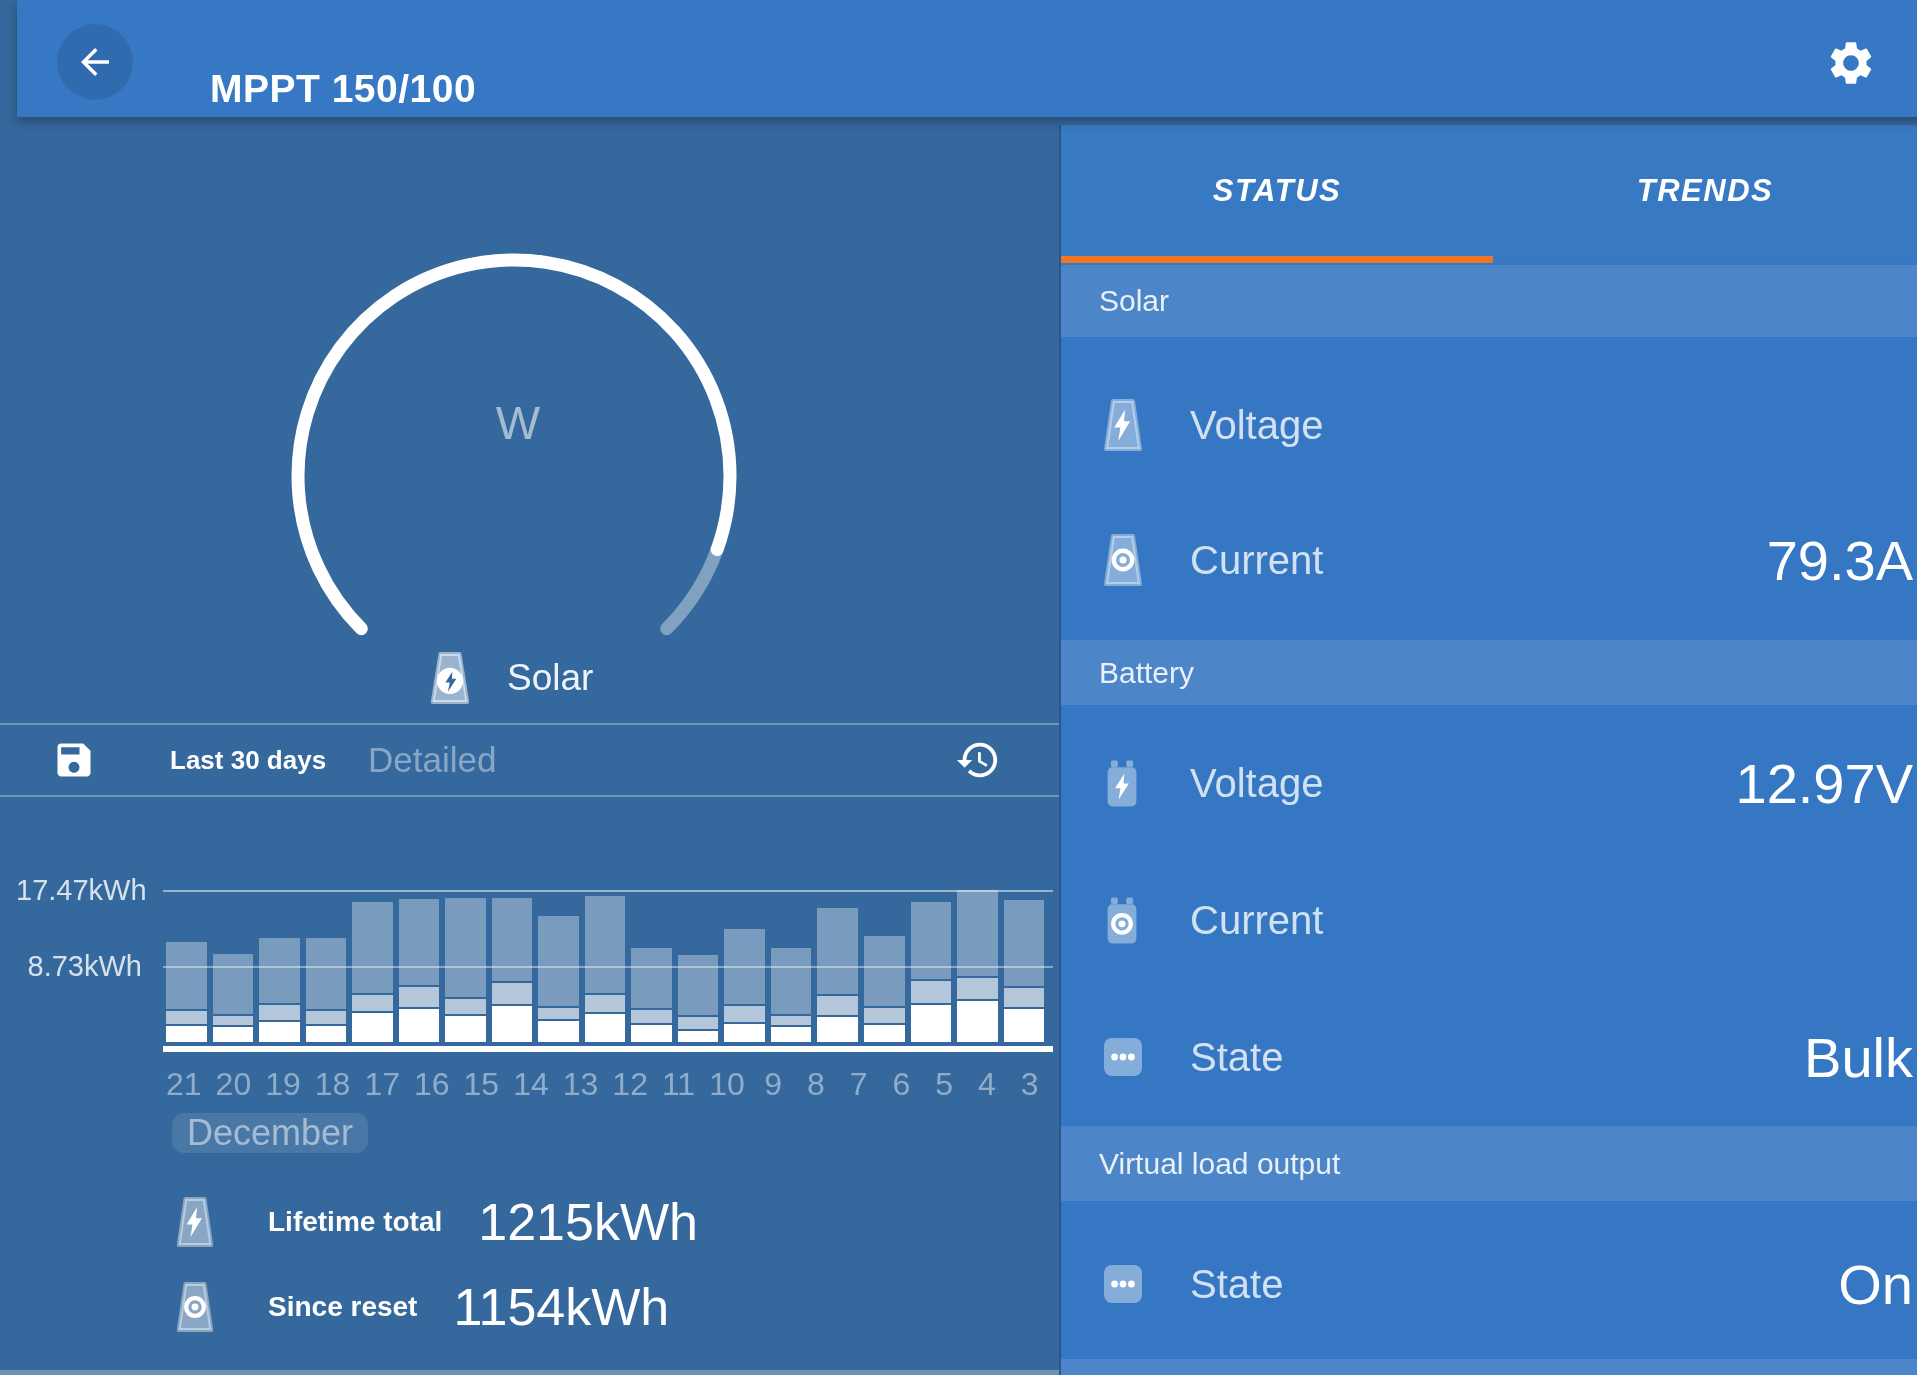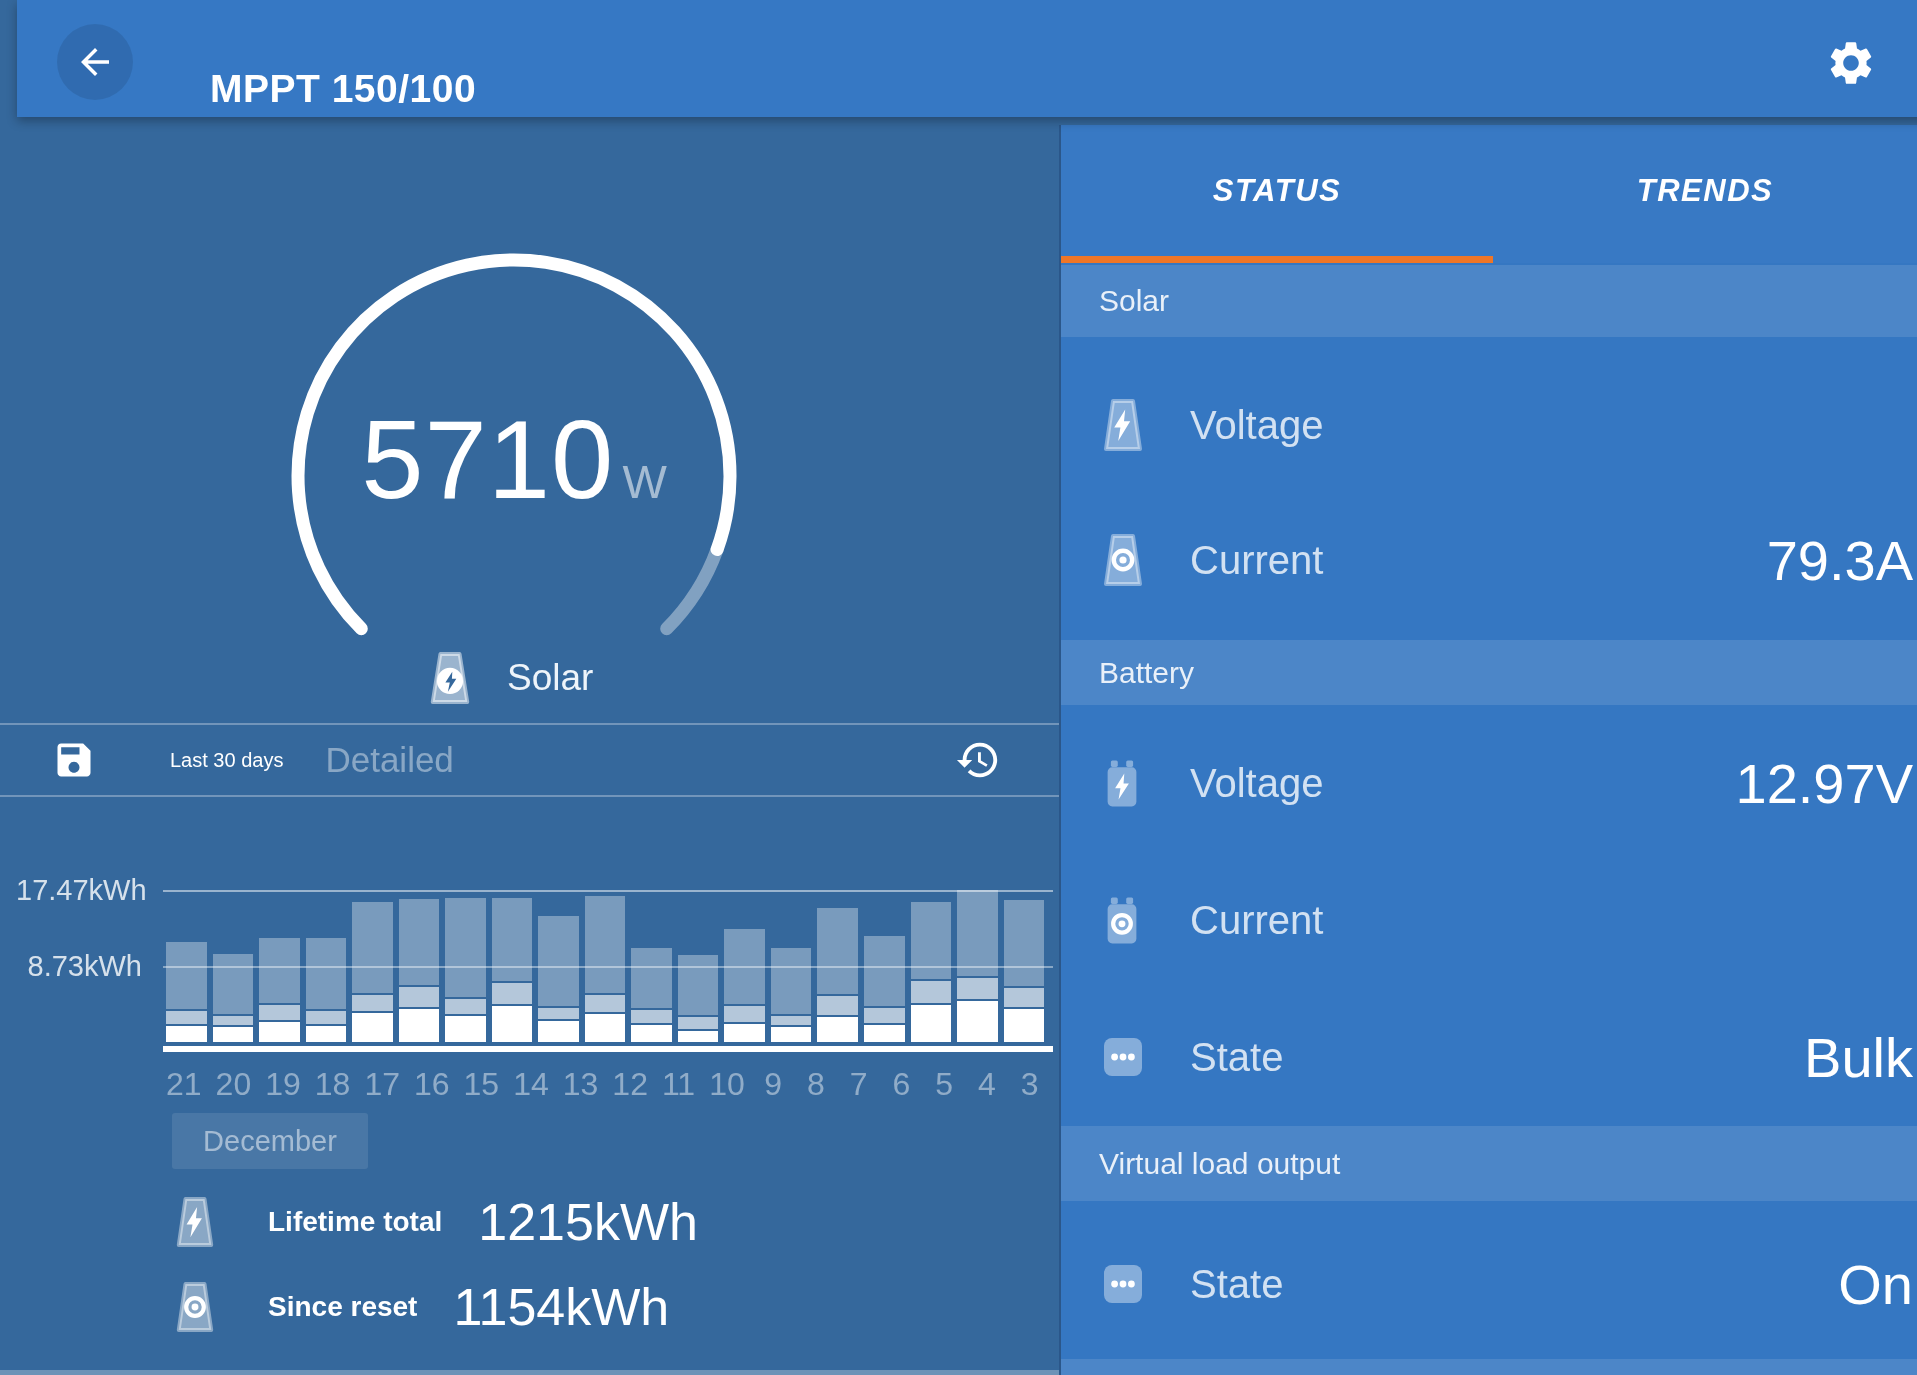--- a/index.html
+++ b/index.html
@@ -24,37 +24,37 @@
                align-items:baseline;justify-content:center;color:#fff;}
   .gauge-num{font-size:112px;letter-spacing:1px;}
   .gauge-unit{font-size:47px;color:rgba(255,255,255,0.55);margin-left:8px;}
   .gauge-caption{position:absolute;left:425px;top:524px;display:flex;align-items:center;gap:32px;}
   .gauge-caption .cap-label{font-size:37px;color:#eef4fa;}
   
   .toolbar{position:absolute;left:0;top:598px;width:1059px;height:74px;box-sizing:border-box;
            border-top:2px solid rgba(255,255,255,0.30);border-bottom:2px solid rgba(255,255,255,0.30);
            display:flex;align-items:center;}
   .save-btn{margin-left:52px;width:44px;height:44px;cursor:pointer;}
-  .range-active{margin-left:74px;font-size:20px;font-weight:400;color:#fff;cursor:pointer;}
+  .range-active{margin-left:74px;font-size:26px;font-weight:700;color:#fff;cursor:pointer;}
   .range-inactive{margin-left:42px;font-size:35px;color:rgba(255,255,255,0.42);cursor:pointer;}
   .history-btn{margin-left:auto;margin-right:58px;width:46px;height:46px;cursor:pointer;}
   
   .ylabel{position:absolute;left:16px;width:126px;text-align:right;font-size:29px;
           color:rgba(255,255,255,0.80);}
   .gridline{position:absolute;left:163px;width:890px;height:2px;background:rgba(255,255,255,0.42);}
   #bars{position:absolute;left:166px;top:747px;width:878px;height:170px;display:flex;
         align-items:flex-end;gap:6px;}
   .bar{flex:1;display:flex;flex-direction:column;justify-content:flex-end;cursor:pointer;}
   .seg{width:100%;}
   .seg + .seg{margin-top:2px;}
   .baseline{position:absolute;left:163px;top:921px;width:890px;height:6px;background:#fff;}
   #day-labels{position:absolute;left:166px;top:941px;width:878px;display:flex;gap:14px;}
   #day-labels span{flex:1;text-align:center;font-size:32px;color:rgba(255,255,255,0.45);}
-  .month-badge{position:absolute;left:172px;top:988px;width:196px;height:56px;border-radius:3px;
-               background:rgba(255,255,255,0.10);color:rgba(255,255,255,0.50);font-size:29px;
+  .month-badge{position:absolute;left:172px;top:988px;width:196px;height:40px;border-radius:12px;
+               background:rgba(255,255,255,0.10);color:rgba(255,255,255,0.50);font-size:36px;
                display:flex;align-items:center;justify-content:center;}
   
   .total-row{position:absolute;left:172px;height:58px;display:flex;align-items:center;}
   .total-row .t-icon{width:46px;height:54px;}
   .total-label{margin-left:50px;font-size:28px;color:#ffffff;font-weight:bold;}
   .total-value{margin-left:36px;font-size:52px;color:#fff;}
   .left-bottom-band{position:absolute;left:0;top:1245px;width:1059px;height:5px;
                     background:rgba(255,255,255,0.28);}
   
   .tabs{position:absolute;left:0;top:0;width:856px;height:138px;background:#3879c4;font-style:italic;}
@@ -91,21 +91,20 @@
     </div>
   </header>
 
   <section class="left-panel">
 
     <svg class="gauge-svg" id="gauge-svg" viewBox="0 0 520 520">
       <path id="gauge-arc-rest" fill="none" stroke="rgba(255,255,255,0.38)" stroke-width="13" stroke-linecap="round" d="M 463.1 333.5 A 216 216 0 0 1 412.7 412.7"></path>
       <path id="gauge-arc-main" fill="none" stroke="#ffffff" stroke-width="13" stroke-linecap="round" d="M 107.3 412.7 A 216 216 0 1 1 463.1 333.5"></path>
     </svg>
     <div class="gauge-value">
-      <span class="gauge-num">5710</span>
       <span class="gauge-unit">W</span>
     </div>
     <div class="gauge-caption">
       <svg width="50" height="58" viewBox="0 0 26 30">
         <polygon points="8,2.5 18,2.5 22,27.5 4,27.5" fill="rgba(255,255,255,0.50)" stroke="rgba(255,255,255,0.50)" stroke-width="2" stroke-linejoin="round"></polygon>
         <circle cx="13" cy="16.5" r="6.8" fill="#fff"></circle>
         <path d="M14.2 11.8 L10.6 17.4 h2.3 l-1 4.8 4.4-6.8 h-2.3 Z" fill="#35689c"></path>
       </svg>
       <span class="cap-label">Solar</span>
     </div>

